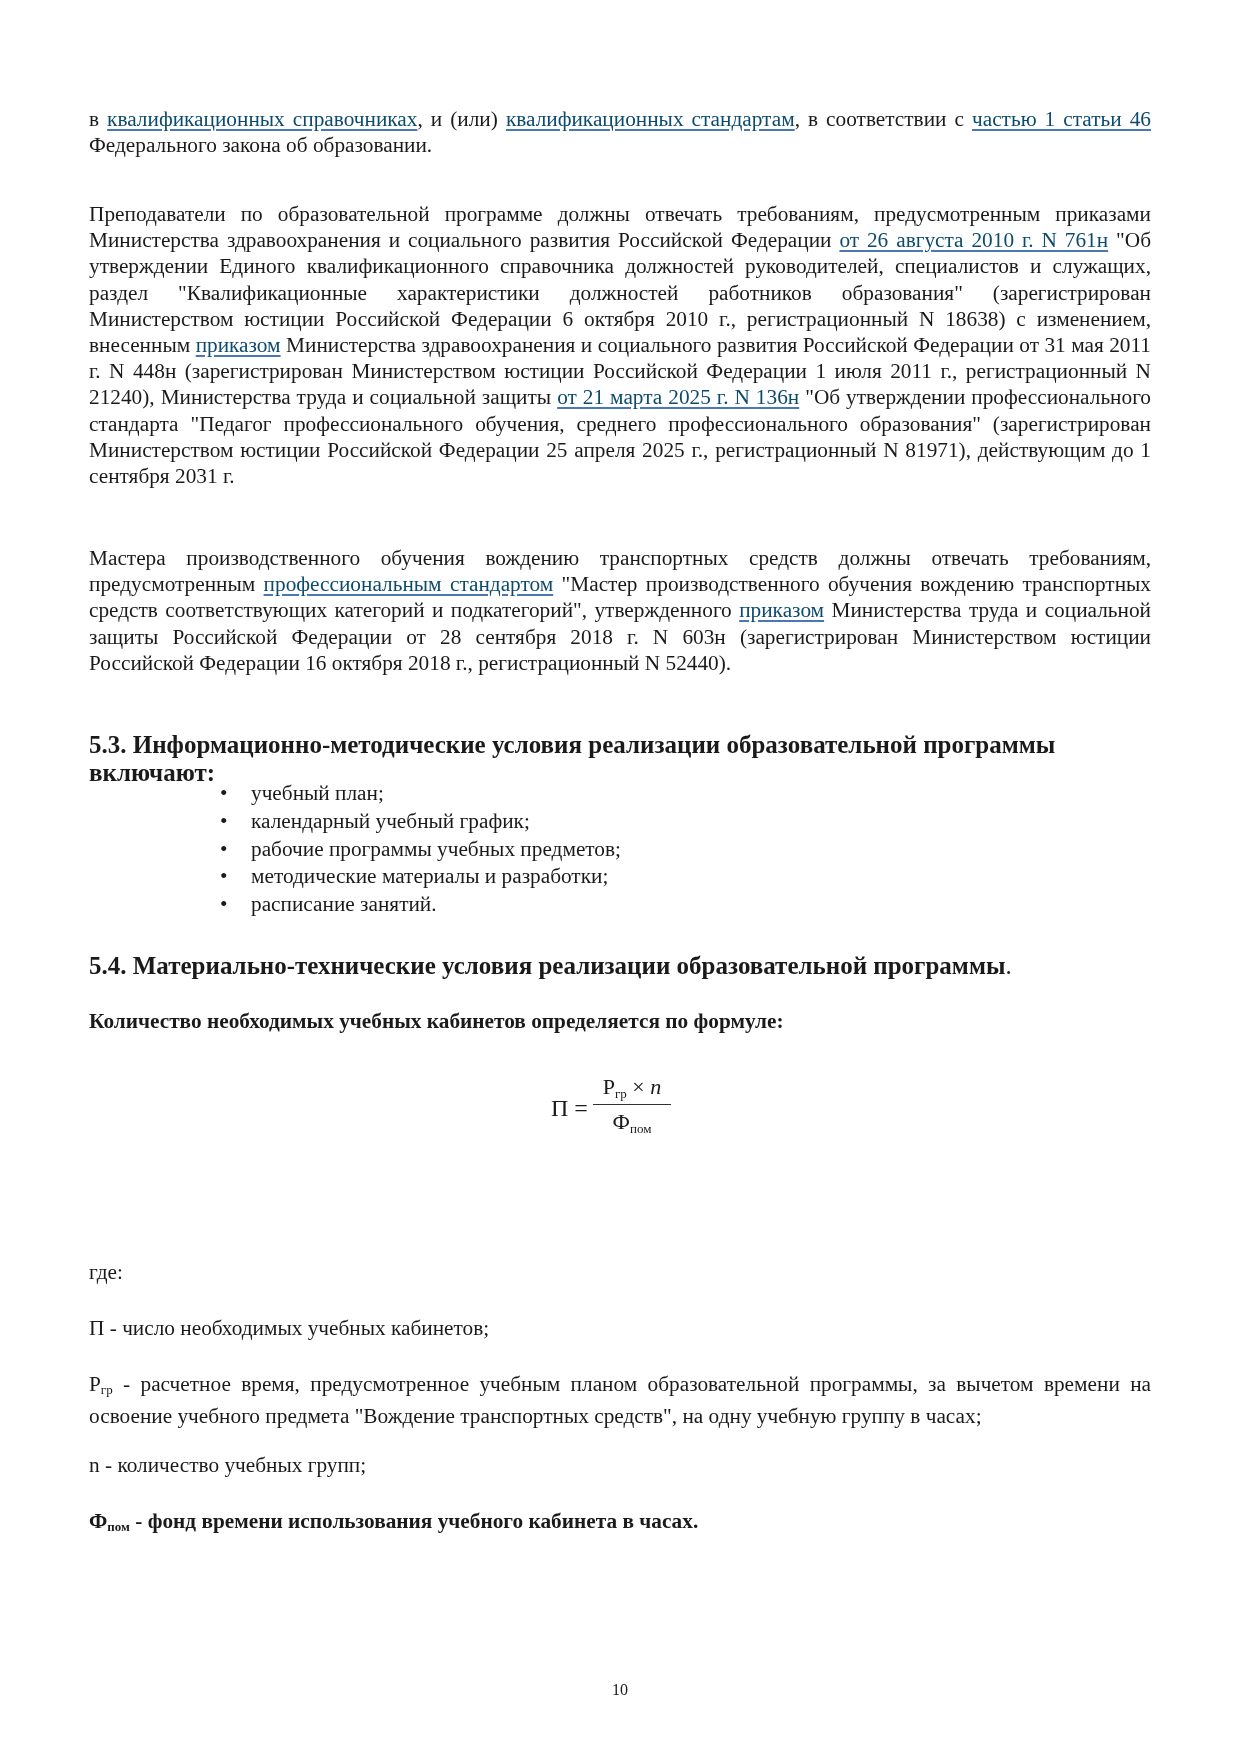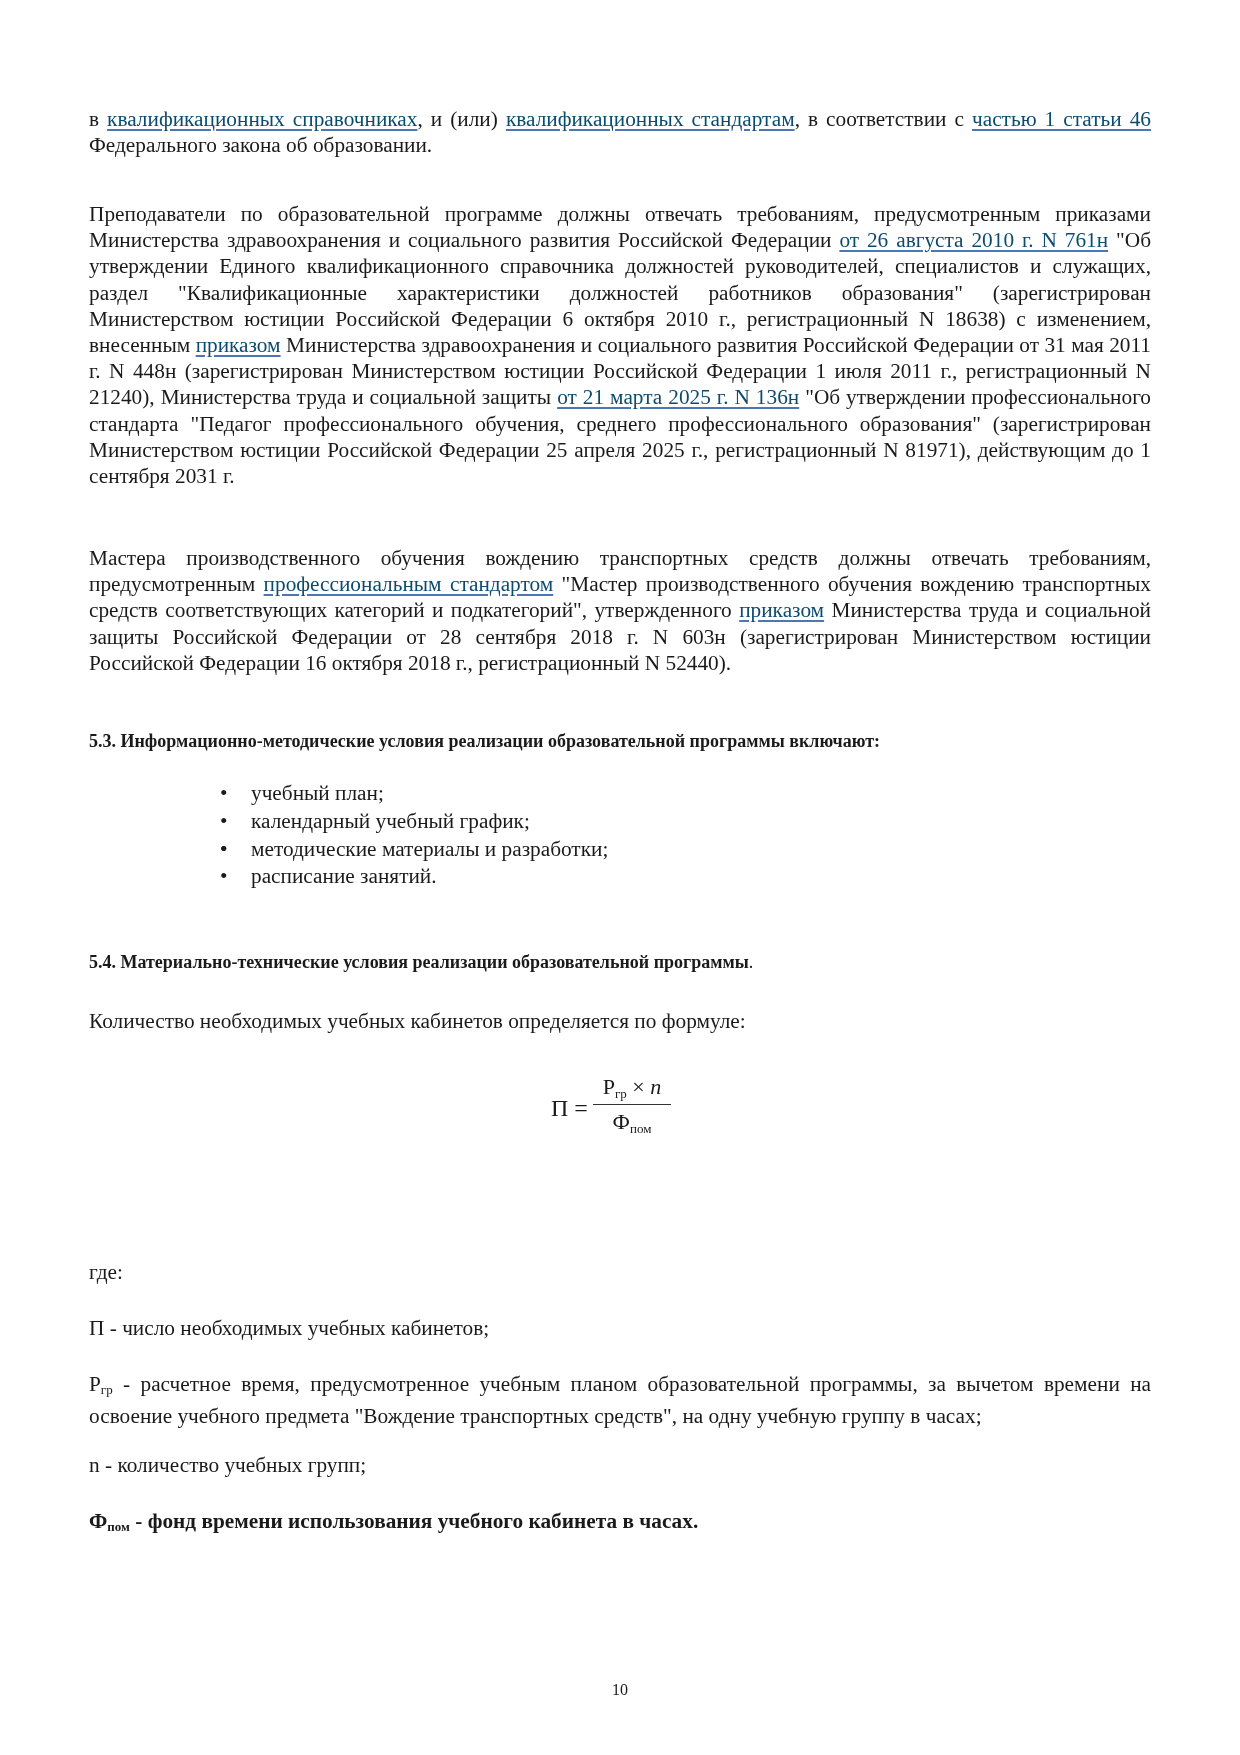--- a/index.html
+++ b/index.html
@@ -2,21 +2,21 @@
 <html><head>
   <meta charset="utf-8">
   <style>
     html, body { margin: 0; padding: 0; background: #ffffff; }
     body { width: 1240px; height: 1755px; position: relative; overflow: hidden;
            font-family: "Liberation Serif", "DejaVu Serif", serif; color: #1a1a1a; }
     .page { position: absolute; left: 89px; top: 0; width: 1062px; }
     .p { font-size: 21.3px; line-height: 26.2px; text-align: justify; margin: 0; position: absolute; left: 0; width: 1062px; }
     .p.last-left { text-align-last: left; }
     a.lnk { color: #0c4a6e; text-decoration: underline; text-decoration-color: #4a78b5; text-underline-offset: 3px; }
-    .heading { font-weight: bold; font-size: 18px; position: absolute; left: 0; margin: 0; }
+    .heading { font-weight: bold; font-size: 25px; position: absolute; left: 0; margin: 0; }
     .heading .dot { font-weight: normal; }
     ul.bullets { position: absolute; left: 0; top: 0; margin: 0; padding: 0; list-style: none; }
     ul.bullets li { position: relative; font-size: 21.3px; line-height: 27.8px; padding-left: 162px; }
     ul.bullets li .bullet { position: absolute; left: 131px; top: 0; }
     .formula { position: absolute; left: 462px; top: 1070px; width: 140px; height: 80px; font-family: "Liberation Serif", serif; }
     .formula .lhs { position: absolute; left: 0; top: 25px; font-size: 24px; }
     .formula .frac { position: absolute; left: 41px; top: 0; width: 80px; text-align: center; }
     .formula .num { font-size: 22px; height: 34px; line-height: 34px; }
     .formula .line { border-top: 1.5px solid #333; width: 78px; margin: 0 auto; }
     .formula .den { font-size: 22px; height: 34px; line-height: 34px; }
@@ -36,29 +36,29 @@
   <p class="p last-left" style="top:201px;"><span>Преподаватели по образовательной программе должны отвечать требованиям, предусмотренным приказами Министерства здравоохранения и социального развития Российской Федерации </span><a class="lnk">от 26 августа 2010 г. N 761н</a><span> "Об утверждении Единого квалификационного справочника должностей руководителей, специалистов и служащих, раздел "Квалификационные характеристики должностей работников образования" (зарегистрирован Министерством юстиции Российской Федерации 6 октября 2010 г., регистрационный N 18638) с изменением, внесенным </span><a class="lnk">приказом</a><span> Министерства здравоохранения и социального развития Российской Федерации от 31 мая 2011 г. N 448н (зарегистрирован Министерством юстиции Российской Федерации 1 июля 2011 г., регистрационный N 21240), Министерства труда и социальной защиты </span><a class="lnk">от 21 марта 2025 г. N 136н</a><span> "Об утверждении профессионального стандарта "Педагог профессионального обучения, среднего профессионального образования" (зарегистрирован Министерством юстиции Российской Федерации 25 апреля 2025 г., регистрационный N 81971), действующим до 1 сентября 2031 г.</span></p>
 
   <p class="p last-left" style="top:545px;"><span>Мастера производственного обучения вождению транспортных средств должны отвечать требованиям, предусмотренным </span><a class="lnk">профессиональным стандартом</a><span> "Мастер производственного обучения вождению транспортных средств соответствующих категорий и подкатегорий", утвержденного </span><a class="lnk">приказом</a><span> Министерства труда и социальной защиты Российской Федерации от 28 сентября 2018 г. N 603н (зарегистрирован Министерством юстиции Российской Федерации 16 октября 2018 г., регистрационный N 52440).</span></p>
 
   <p class="heading" style="top:731px;">5.3. Информационно-методические условия реализации образовательной программы включают:</p>
 
   <div style="position:absolute; left:0; top:780px; width:1062px;">
     <ul class="bullets">
       <li><span class="bullet">•</span><span>учебный план;</span></li>
       <li><span class="bullet">•</span><span>календарный учебный график;</span></li>
-      <li><span class="bullet">•</span></li>
+      <li><span class="bullet">•</span><span>рабочие программы учебных предметов;</span></li>
       <li><span class="bullet">•</span><span>методические материалы и разработки;</span></li>
       <li><span class="bullet">•</span><span>расписание занятий.</span></li>
     </ul>
   </div>
 
   <p class="heading" style="top:952px;"><span>5.4. Материально-технические условия реализации образовательной программы</span><span class="dot">.</span></p>
 
-  <p class="def" style="top:1008px;">Количество необходимых учебных кабинетов определяется по формуле:</p>
+  <p class="def" style="top:1008px;font-weight:bold;">Количество необходимых учебных кабинетов определяется по формуле:</p>
 
   <div class="formula">
     <span class="lhs">П =</span>
     <div class="frac">
       <div class="num"><span>Р</span><sub>гр</sub><span> × </span><span class="ital">n</span></div>
       <div class="line"></div>
       <div class="den"><span>Ф</span><sub>пом</sub></div>
     </div>
   </div>
 

